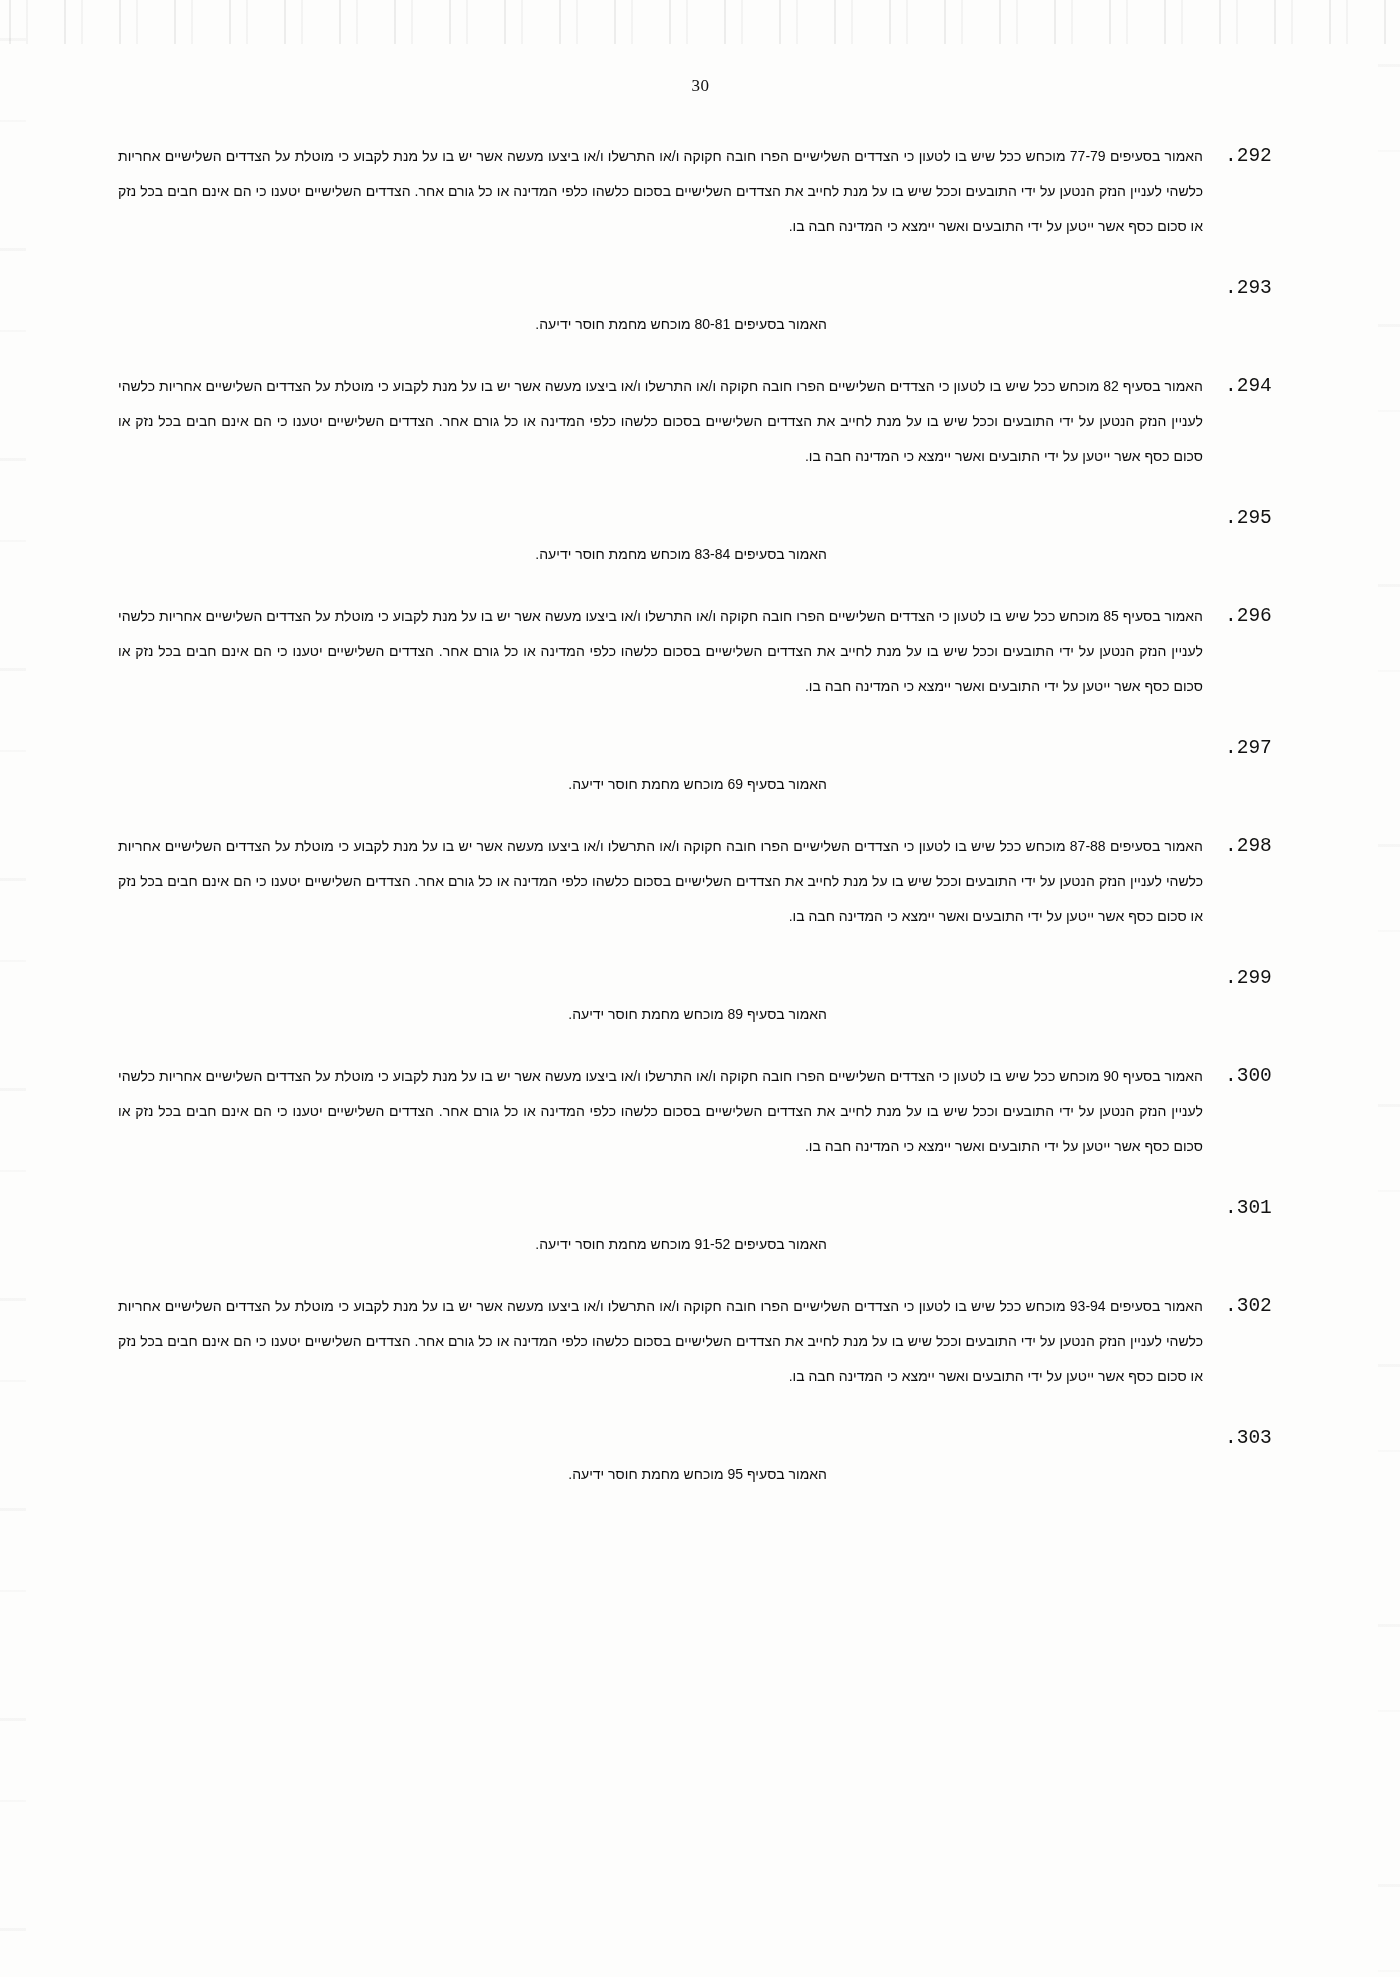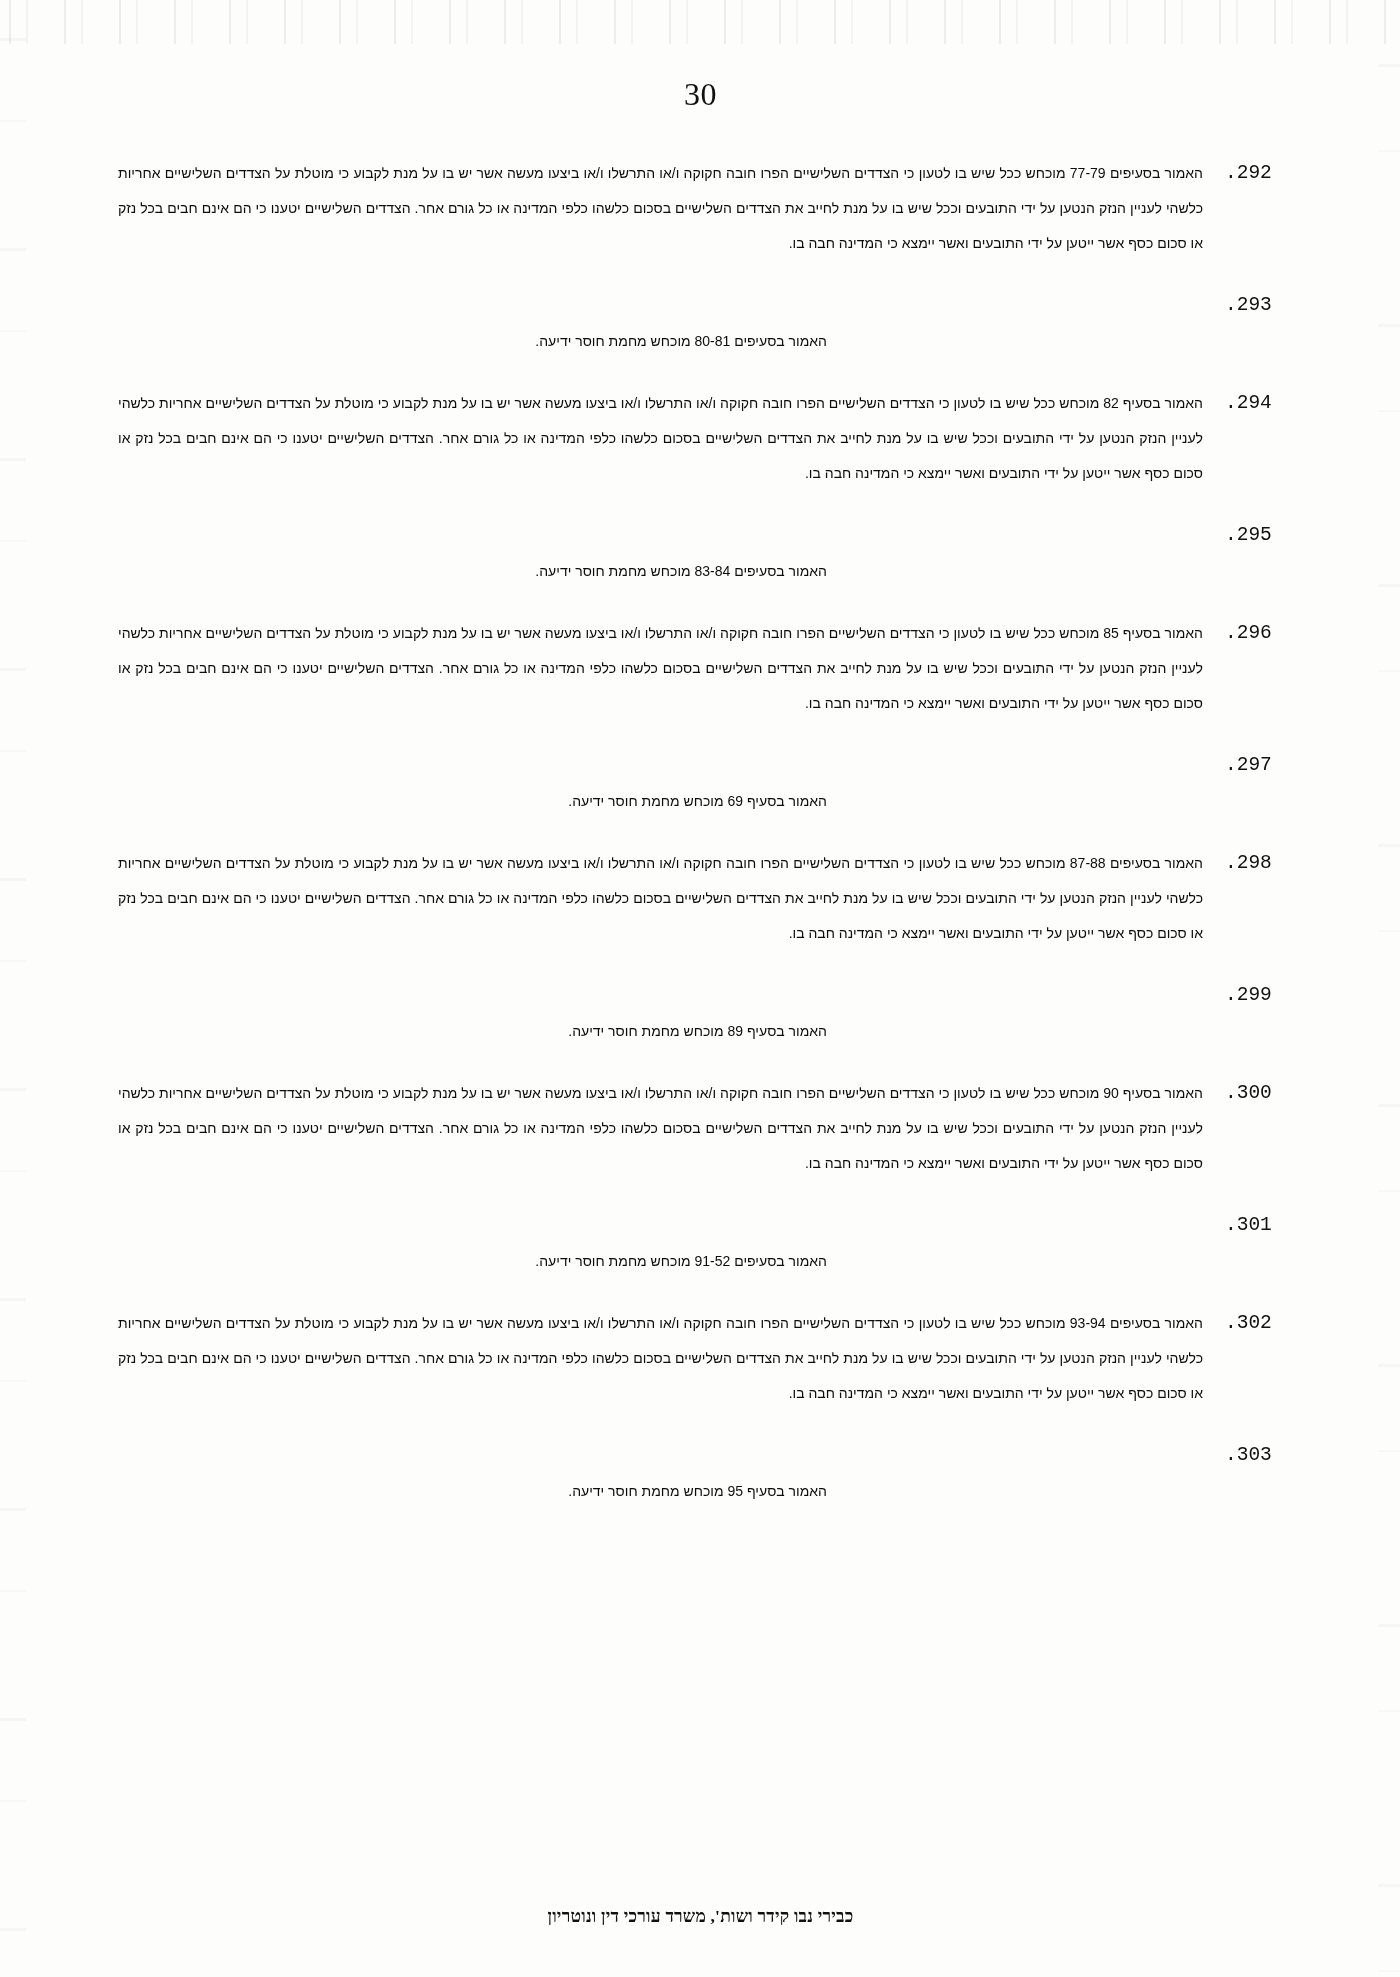--- a/index.html
+++ b/index.html
@@ -63,21 +63,21 @@
   .content {
     position: absolute;
     top: 0;
     left: 118px;
     width: 1165px;
     height: 1977px;
   }
 
   .page-number {
     text-align: center;
-    font-size: 32px;
+    font-size: 17px;
     color: #111;
     padding-top: 76px;
     letter-spacing: .5px;
     font-family: "Liberation Serif", "DejaVu Serif", serif;
   }
 
   .body-block {
     margin-top: 43px;
   }
 
@@ -209,17 +209,16 @@
           <div class="para-num">.302</div>
           <div class="para-body">האמור בסעיפים 93-94 מוכחש ככל שיש בו לטעון כי הצדדים השלישיים הפרו חובה חקוקה ו/או התרשלו ו/או ביצעו מעשה אשר יש בו על מנת לקבוע כי מוטלת על הצדדים השלישיים אחריות כלשהי לעניין הנזק הנטען על ידי התובעים וככל שיש בו על מנת לחייב את הצדדים השלישיים בסכום כלשהו כלפי המדינה או כל גורם אחר. הצדדים השלישיים יטענו כי הם אינם חבים בכל נזק או סכום כסף אשר ייטען על ידי התובעים ואשר יימצא כי המדינה חבה בו.</div>
         </div>
         <div class="para short-para">
           <div class="para-num">.303</div>
           <div class="para-body"><span class="lead">האמור בסעיף 95 מוכחש מחמת חוסר ידיעה.</span></div>
         </div>
       </div>
 
     <div class="footer">
-      <div class="footer-firm">כבירי נבו קידר ושות', משרד עורכי דין ונוטריון</div>
     </div>
 
   </div>
 </div>
 
 </body></html>

